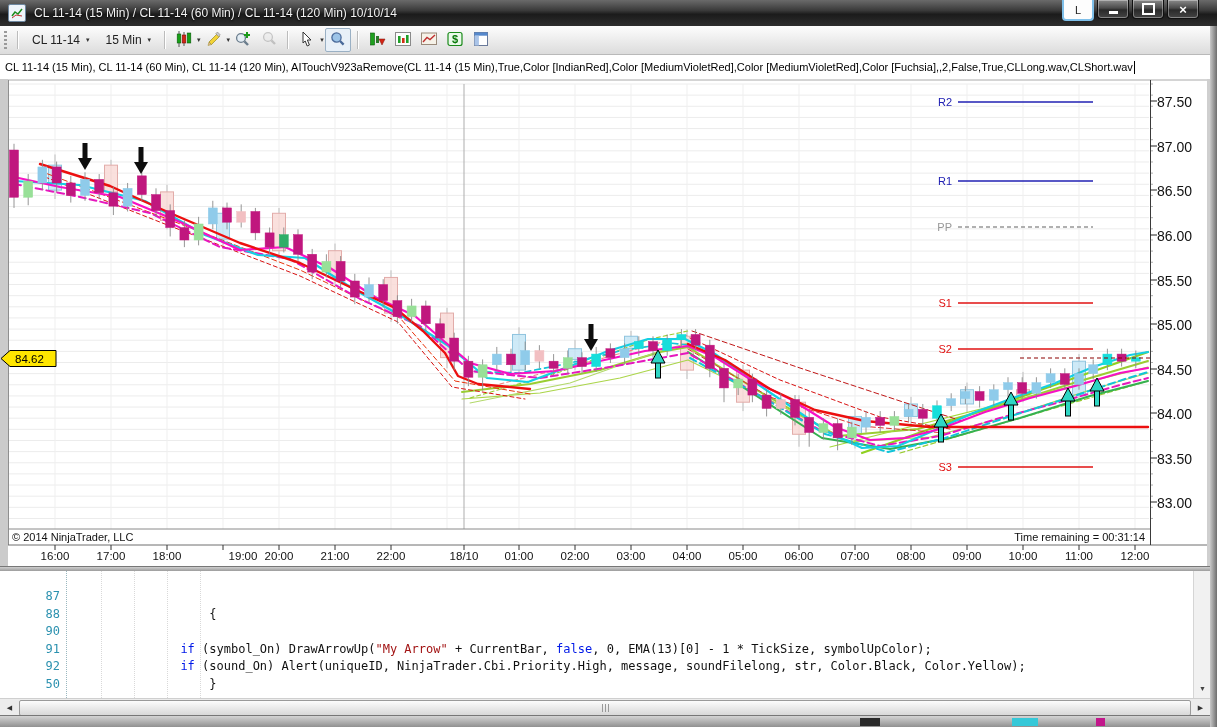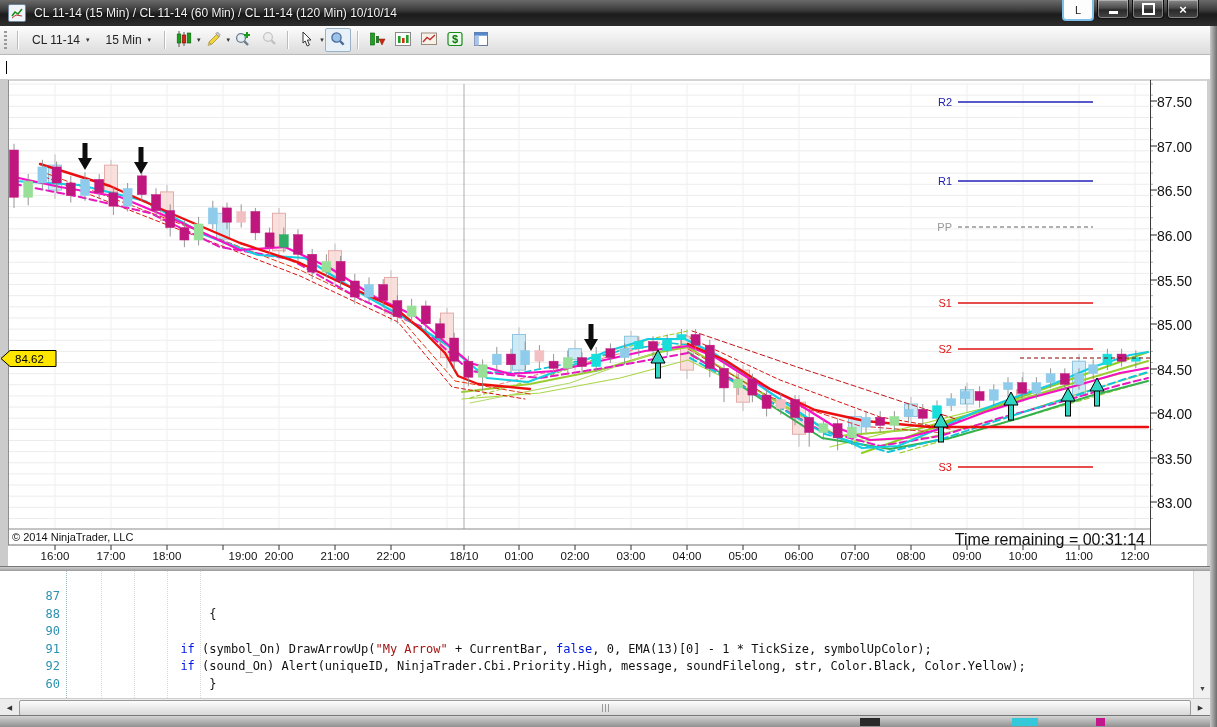--- a/index.html
+++ b/index.html
@@ -36,21 +36,21 @@
     font-size:11px;color:#000;white-space:nowrap;overflow:hidden;display:flex;align-items:center;padding-left:5px;}
   .lblbar .tcaret{display:inline-block;width:1px;height:13px;background:#000;margin-left:1px;}
   
   .chartwrap{position:absolute;left:0;top:79px;width:1217px;height:489px;background:#fff;}
   .chartwrap svg{position:absolute;left:0;top:0;cursor:crosshair;}
   .pricelabel{position:absolute;left:1157px;font-size:14px;color:#111;width:48px;}
   .timelabel{position:absolute;top:471px;width:44px;text-align:center;font-size:11.5px;color:#111;}
   .pricemarker{position:absolute;left:1151px;top:270px;}
   .pricemarker text{font-family:"Liberation Sans",sans-serif;}
   .copyright{position:absolute;left:12px;top:452px;font-size:11px;color:#111;}
-  .timeremaining{position:absolute;right:72px;top:452px;font-size:16px;color:#111;}
+  .timeremaining{position:absolute;right:72px;top:452px;font-size:11px;color:#111;}
   .chart-divider{position:absolute;left:0;top:566px;width:1217px;height:5px;
     background:linear-gradient(180deg,#cfcfcf,#8f8f8f);border-top:1px solid #777;}
   
   .editor{position:absolute;left:0;top:571px;width:1210px;height:127px;background:#fff;overflow:hidden;
     font-family:"DejaVu Sans Mono","Liberation Mono",monospace;font-size:12px;}
   .guide{position:absolute;top:0;height:127px;border-left:1px dotted #d9d9d9;}
   .gutterline{position:absolute;left:66px;top:0;height:127px;border-left:1px dotted #9ab8c0;}
   .crow{position:relative;height:17.5px;line-height:17.5px;white-space:pre;}
   .lnum{position:absolute;left:0;width:60px;text-align:right;color:#2B91AF;}
   .ltext{position:absolute;left:72px;color:#111;}
@@ -197,20 +197,21 @@
         <span>
       <svg width="18" height="18" viewBox="0 0 18 18">
             <rect x="2.5" y="2.5" width="13" height="13" fill="#fff" stroke="#6a7a9a"></rect>
             <rect x="2.5" y="2.5" width="13" height="3.2" fill="#5588cc"></rect>
             <rect x="2.5" y="5.7" width="4.4" height="9.8" fill="#aac4e8"></rect>
           </svg></span>
     </div>
   </div>
 
   <div class="lblbar">
+    <span>CL 11-14 (15 Min), CL 11-14 (60 Min), CL 11-14 (120 Min), AITouchV923aRemove(CL 11-14 (15 Min),True,Color [IndianRed],Color [MediumVioletRed],Color [MediumVioletRed],Color [Fuchsia],,2,False,True,CLLong.wav,CLShort.wav</span>
       <span class="tcaret"></span>
   </div>
 
   <div class="chartwrap">
     <svg width="1210" height="488" viewBox="0 0 1210 488">
         <rect x="0" y="0" width="8" height="488" fill="#cbcbcb"></rect>
         <rect x="1207" y="0" width="3" height="488" fill="#cfcfcf"></rect>
         <g>
           <line x1="9" y1="5" x2="1149" y2="5" stroke="#ececec" stroke-width="1"></line>
           <line x1="1150" y1="5" x2="1153" y2="5" stroke="#9a9a9a" stroke-width="0.8"></line>
@@ -659,21 +660,21 @@
     <div class="guide" style="left:134px"></div>
     <div class="guide" style="left:167px"></div>
     <div class="guide" style="left:200px"></div>
     <div class="gutterline"></div>
     <div id="code-lines" style="padding-top:17px;">
         <div class="crow"><span class="lnum">87</span><span class="ltext"></span></div>
         <div class="crow"><span class="lnum">88</span><span class="ltext"><span class="pl">                   {</span></span></div>
         <div class="crow"><span class="lnum">90</span></div>
         <div class="crow"><span class="lnum">91</span><span class="ltext"><span class="pl">               </span><span class="kw">if</span><span class="pl"> (symbol_On) DrawArrowUp(</span><span class="str">"My Arrow"</span><span class="pl"> + CurrentBar, </span><span class="kw">false</span><span class="pl">, 0, EMA(13)[0] - 1 * TickSize, symbolUpColor);</span></span></div>
         <div class="crow"><span class="lnum">92</span><span class="ltext"><span class="pl">               </span><span class="kw">if</span><span class="pl"> (sound_On) Alert(uniqueID, NinjaTrader.Cbi.Priority.High, message, soundFilelong, str, Color.Black, Color.Yellow);</span></span></div>
-        <div class="crow"><span class="lnum">60</span><span class="ltext"><span class="pl">                   }</span></span></div>
+        <div class="crow"><span class="lnum">50</span><span class="ltext"><span class="pl">                   }</span></span></div>
       </div>
   </div>
   <div class="vscroll">
     <div class="vs-down">▼</div>
   </div>
 
   <div class="hscroll">
     <div class="sbtn left">◀</div>
     <div class="hthumb">
         <div class="gripdots"></div>

